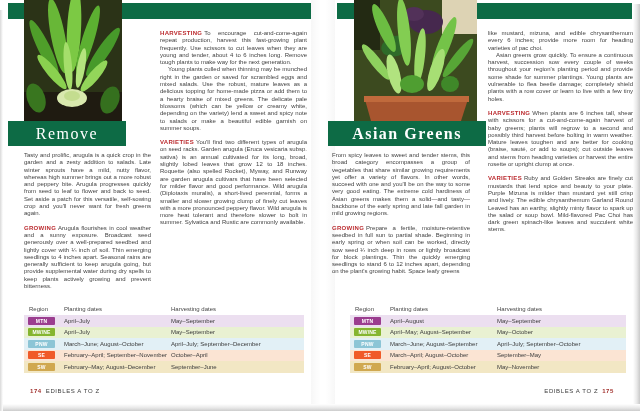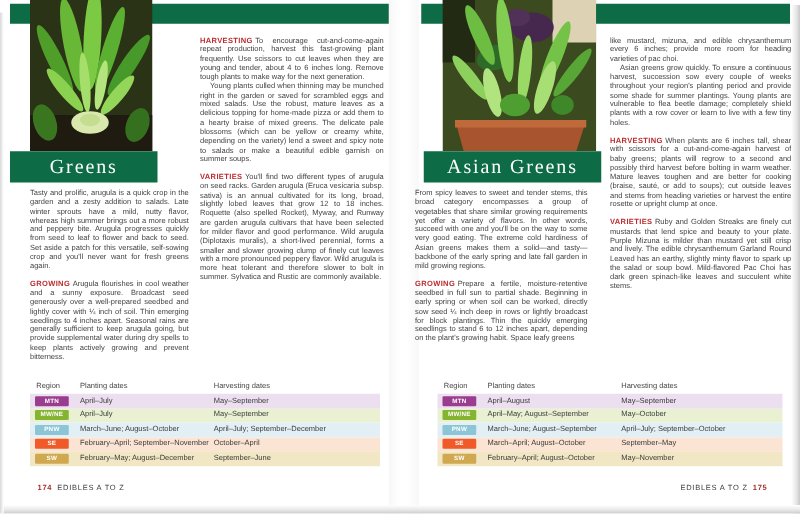--- a/index.html
+++ b/index.html
@@ -20,21 +20,21 @@
   .band.r{left:337px;width:295px;}
 
   .photo{position:absolute;top:0;height:121px;z-index:2;}
   .photo svg{display:block;width:100%;height:100%;}
   .photo.l{left:24px;width:98px;}
   .photo.r{left:354px;width:123px;}
 
   .banner{position:absolute;top:121px;height:25px;background:#0d6b45;z-index:3;
           display:flex;align-items:center;justify-content:center;}
   .banner.l{left:8px;width:118px;}
-  .banner.r{left:339px;width:142px;}
+  .banner.r{left:328px;width:158px;font-weight:bold;}
   .banner span{font-family:"Liberation Serif",serif;color:#ffffff;font-size:16px;
                letter-spacing:1.5px;white-space:nowrap;}
 
   .col{position:absolute;font-size:6px;line-height:7.3px;text-align:justify;color:#434343;}
   .col p{margin:0;}
   .col p.sect{margin-top:7px;}
   .col p.ind{text-indent:8px;}
   .lead{font-weight:bold;color:#bb2a2e;letter-spacing:.3px;margin-right:2px;}
   .lead:empty{display:none;margin:0;}
 
@@ -108,21 +108,21 @@
       <ellipse cx="66" cy="56" rx="5" ry="28" fill="#9ad966" transform="rotate(6 66 56)"></ellipse>
       <ellipse cx="22" cy="62" rx="5" ry="22" fill="#8ed05e" transform="rotate(-38 22 62)"></ellipse>
       <ellipse cx="82" cy="70" rx="6" ry="22" fill="#a7df74" transform="rotate(18 82 70)"></ellipse>
       <ellipse cx="40" cy="74" rx="6" ry="20" fill="#b1e37f" transform="rotate(-14 40 74)"></ellipse>
       <ellipse cx="58" cy="84" rx="12" ry="9" fill="#4f9e31"></ellipse>
       <ellipse cx="96" cy="84" rx="9" ry="8" fill="#3f8829"></ellipse>
     </svg>
   </div>
 
   <div class="banner l">
-    <span>Greens</span>
+    <span>Remove</span>
   </div>
   <div class="banner r">
     <span>Asian Greens</span>
   </div>
 
   <div class="col l1">
     <p><span>Tasty and prolific, arugula is a quick crop in the garden and a zesty addition to salads. Late winter sprouts have a mild, nutty flavor, whereas high summer brings out a more robust and peppery bite. Arugula progresses quickly from seed to leaf to flower and back to seed. Set aside a patch for this versatile, self-sowing crop and you'll never want for fresh greens again.</span></p>
     <p class="sect"><span class="lead">GROWING</span><span>Arugula flourishes in cool weather and a sunny exposure. Broadcast seed generously over a well-prepared seedbed and lightly cover with ¼ inch of soil. Thin emerging seedlings to 4 inches apart. Seasonal rains are generally sufficient to keep arugula going, but provide supplemental water during dry spells to keep plants actively growing and prevent bitterness.</span></p>
   </div>
 

